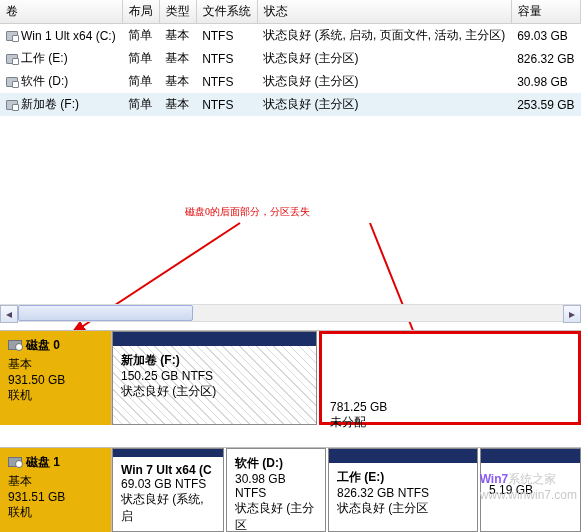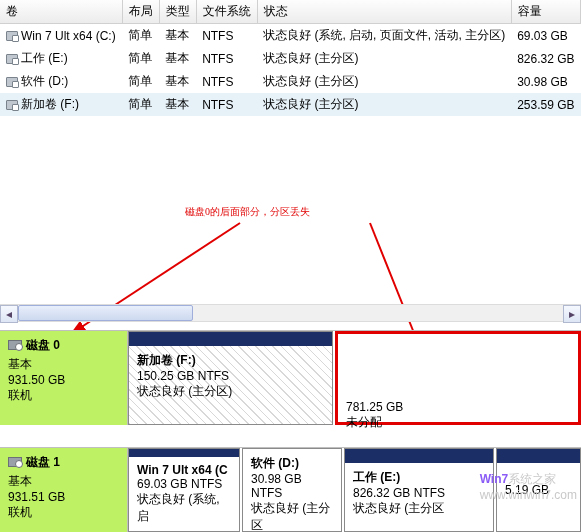--- a/index.html
+++ b/index.html
@@ -11,21 +11,21 @@
 .table tr.sel td{background:#e6f1f8;}
 .vol-ico{display:inline-block;width:12px;height:10px;margin-right:3px;vertical-align:middle;position:relative;}
 .vol-ico::before{content:"";position:absolute;inset:0;background:#c0c7cf;border:1px solid #7a838c;border-radius:1px;}
 .vol-ico::after{content:"";position:absolute;right:-1px;bottom:-1px;width:5px;height:5px;background:#fff;border:1px solid #7a838c;border-radius:1px;}
 .annotation{position:absolute;color:#e10000;font-size:10px;font-family:"SimSun",serif;}
 svg.arrow{position:absolute;pointer-events:none;}
 .scroll-track{position:absolute;left:0;right:0;height:18px;background:#f0f0f0;border:1px solid #dcdcdc;border-left:none;border-right:none;}
 .scroll-thumb{height:100%;background:linear-gradient(#e8eefb,#cdd9ef);border:1px solid #9faedb;border-radius:2px;margin:0 18px;width:175px;}
 .scroll-btn{position:absolute;top:0;width:18px;height:18px;background:linear-gradient(#f5f8fe,#dde6f5);border:1px solid #b0b8d0;display:flex;align-items:center;justify-content:center;color:#546;}
 .disk-panel{position:absolute;left:0;right:0;display:flex;}
-.disk-info{width:128px;border-top:1px solid #bfbfbf;border-right:1px solid #bfbfbf;padding:6px 8px;background:#bef264;}
+.disk-info{width:112px;border-top:1px solid #bfbfbf;border-right:1px solid #bfbfbf;padding:6px 8px;background:#eab308;}
 .disk-info .name{font-weight:bold;margin-bottom:2px;}
 .disk-ico{display:inline-block;width:14px;height:10px;background:#9aa0a7;border:1px solid #6b7076;margin-right:4px;vertical-align:-1px;position:relative;}
 .disk-ico::after{content:"";position:absolute;right:-2px;bottom:-2px;width:6px;height:6px;border-radius:50%;background:#fff;border:1px solid #6b7076;}
 .bars{flex:1;display:flex;gap:2px;border-top:1px solid #bfbfbf;padding:0;}
 .part{border:1px solid #8a8a8a;background:#fff;display:flex;flex-direction:column;}
 .part .cap{height:14px;}
 .part .body{padding:6px 8px;flex:1;}
 .part .body .t{font-weight:bold;}
 .cap-navy{background:#1b2f66;}
 .cap-black{background:#000;}
@@ -43,21 +43,21 @@
       <th style="width:130px;">卷</th>
       <th style="width:36px;">布局</th>
       <th style="width:36px;text-align:right;">类型</th>
       <th style="width:60px;">文件系统</th>
       <th style="width:240px;">状态</th>
       <th>容量</th>
     </tr>
   </thead>
   <tbody>
     <tr>
-      <td><span class="vol-ico"></span><span>Win 7 Ult x64 (C:)</span></td>
+      <td><span class="vol-ico"></span><span>Win 1 Ult x64 (C:)</span></td>
       <td>简单</td>
         <td>基本</td>
         <td>NTFS</td>
         <td>状态良好 (系统, 启动, 页面文件, 活动, 主分区)</td>
         <td>69.03 GB</td>
     </tr>
     <tr>
       <td><span class="vol-ico"></span><span>工作 (E:)</span></td>
       <td>简单</td>
         <td>基本</td>

